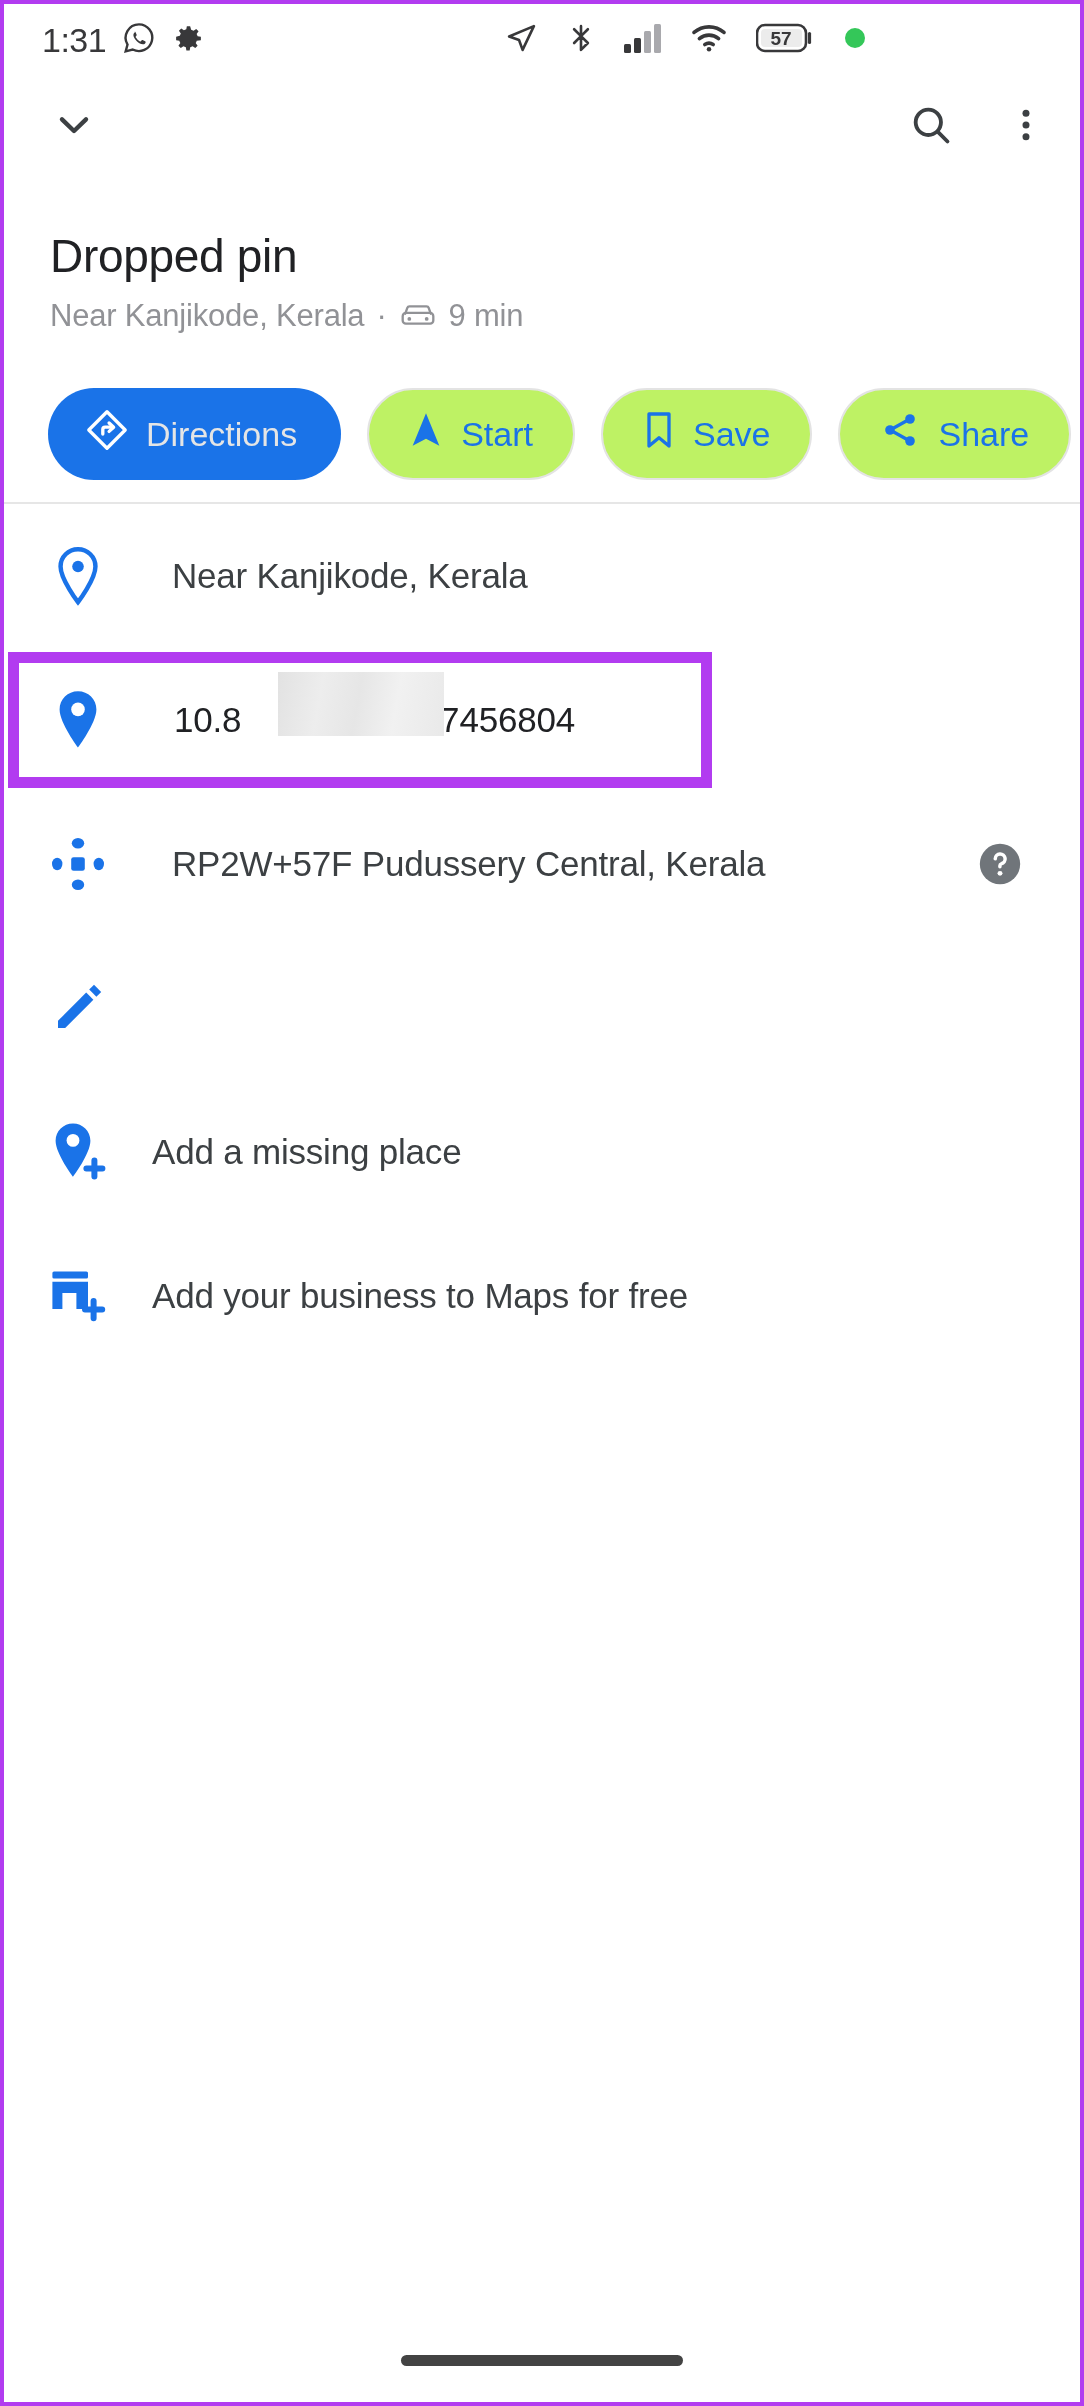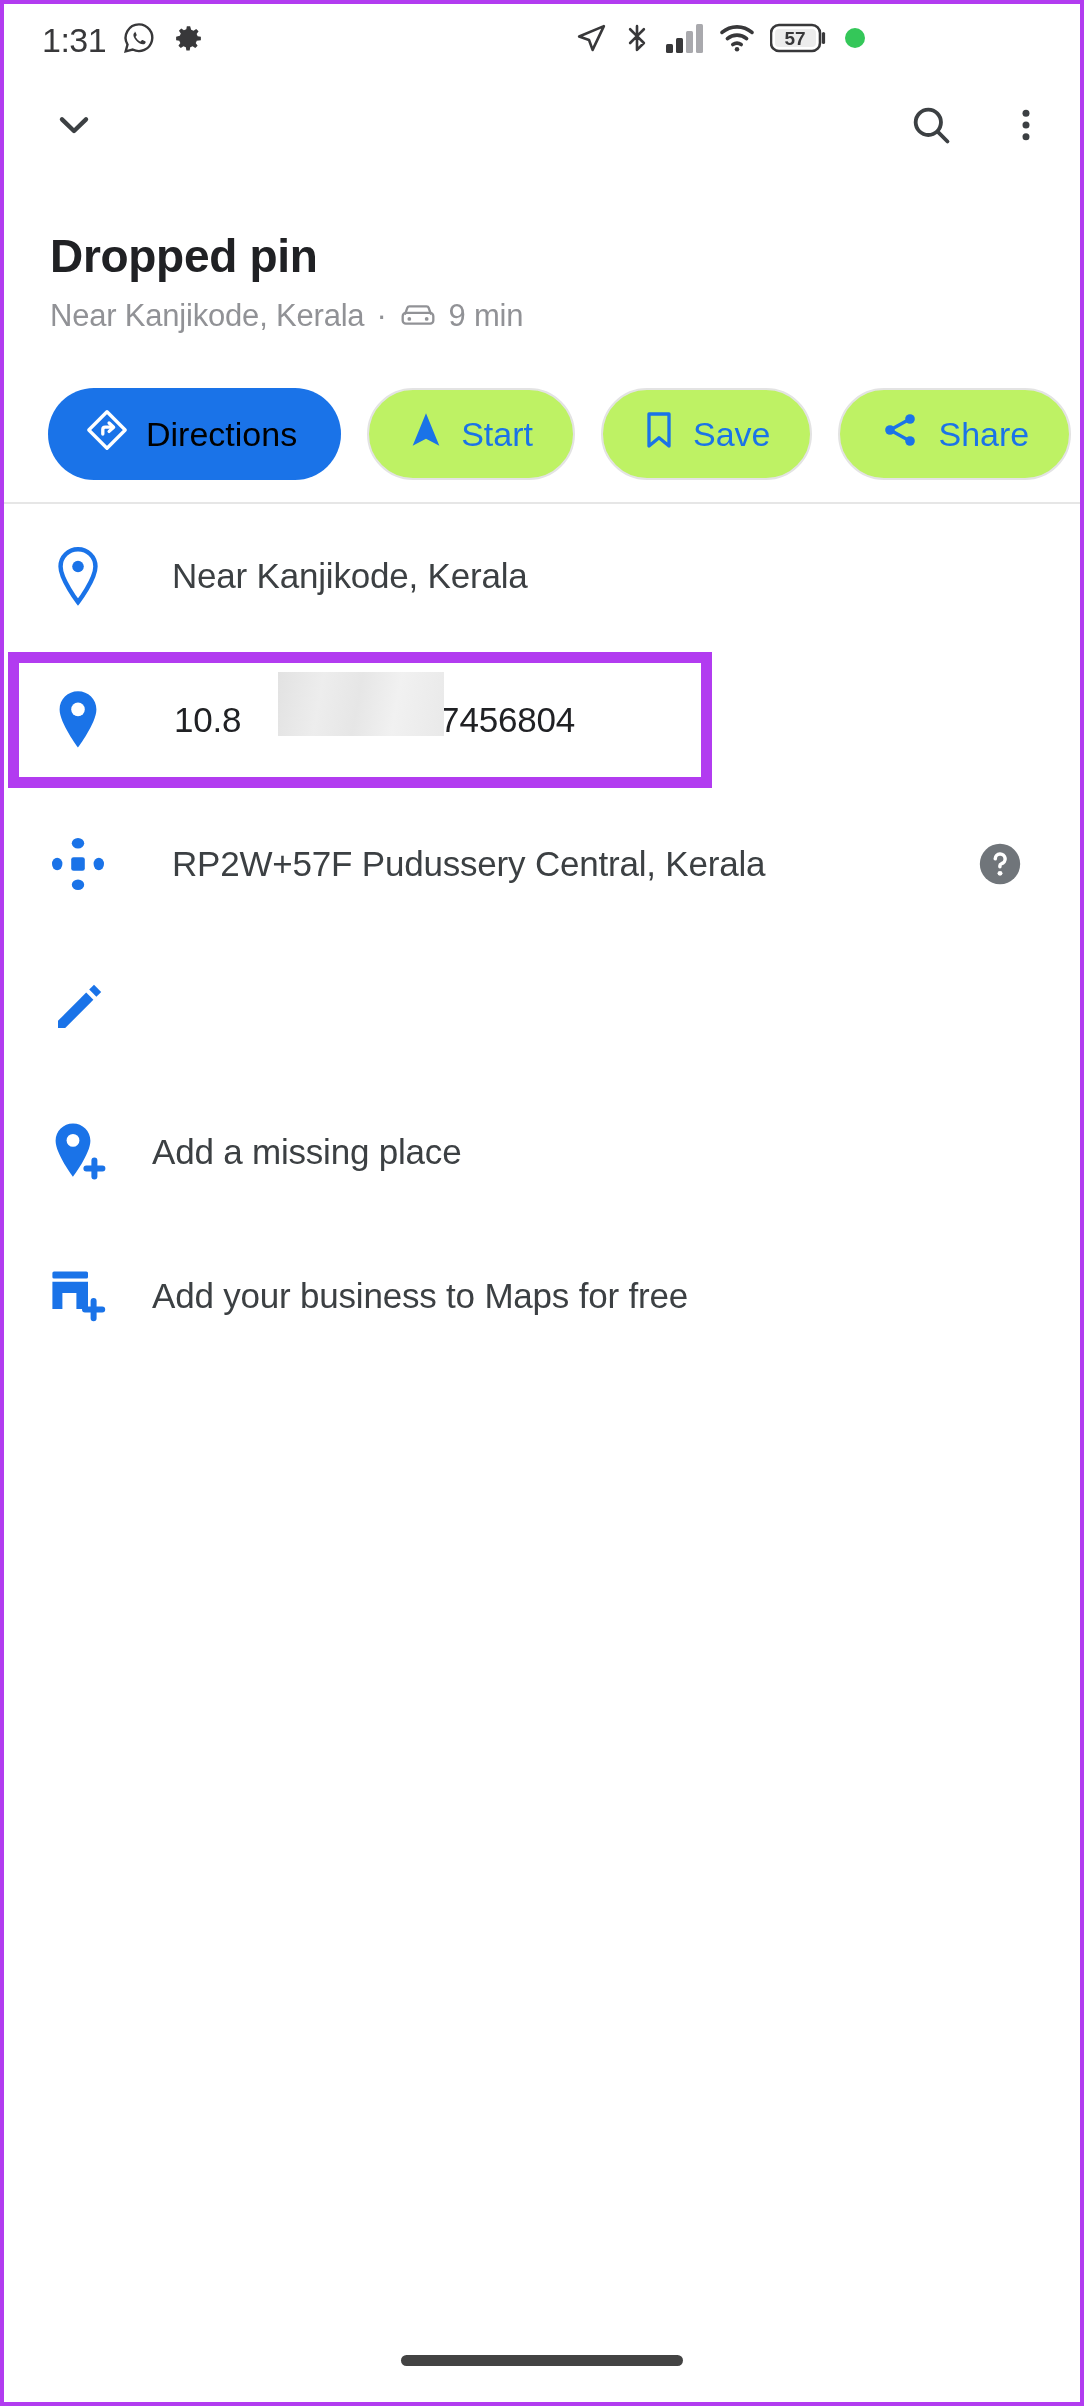--- a/index.html
+++ b/index.html
@@ -29,21 +29,21 @@
     justify-content: space-between;
     padding: 0 30px 0 38px;
   }
   #status-left { display: flex; align-items: center; gap: 16px; }
   #status-time {
     font-size: 34px;
     font-weight: 500;
     color: #38383a;
     letter-spacing: -0.5px;
   }
-  #status-right { display: flex; align-items: center; gap: 14px; }
+  #status-right { display: flex; align-items: center; gap: 28px; }
   .sb-icon { display: block; }
 
   
   #app-bar {
     position: absolute;
     left: 0; top: 78px;
     width: 1076px;
     height: 90px;
     display: flex;
     align-items: center;
@@ -58,21 +58,21 @@
 
   
   #title-block {
     position: absolute;
     left: 46px; top: 228px;
     width: 1000px;
   }
   #place-title {
     font-size: 46px;
     color: #202124;
-    font-weight: 700;
+    font-weight: 400;
     letter-spacing: -0.3px;
     line-height: 1.05;
   }
   #place-subtitle {
     margin-top: 18px;
     display: flex;
     align-items: center;
     font-size: 31px;
     color: #919296;
     letter-spacing: -0.2px;
@@ -98,21 +98,21 @@
     align-items: center;
     gap: 18px;
     border-radius: 48px;
     padding: 0 40px;
     font-size: 34px;
     white-space: nowrap;
     flex: 0 0 auto;
   }
   .action-btn.primary {
     background: #1a73e8;
-    color: #000000;
+    color: #e5e5e5;
     border: none;
     padding: 0 44px 0 38px;
   }
   .action-btn.outline {
     background: #bef264;
     color: #1a73e8;
     border: 2px solid #e3e3e3;
   }
 
   

